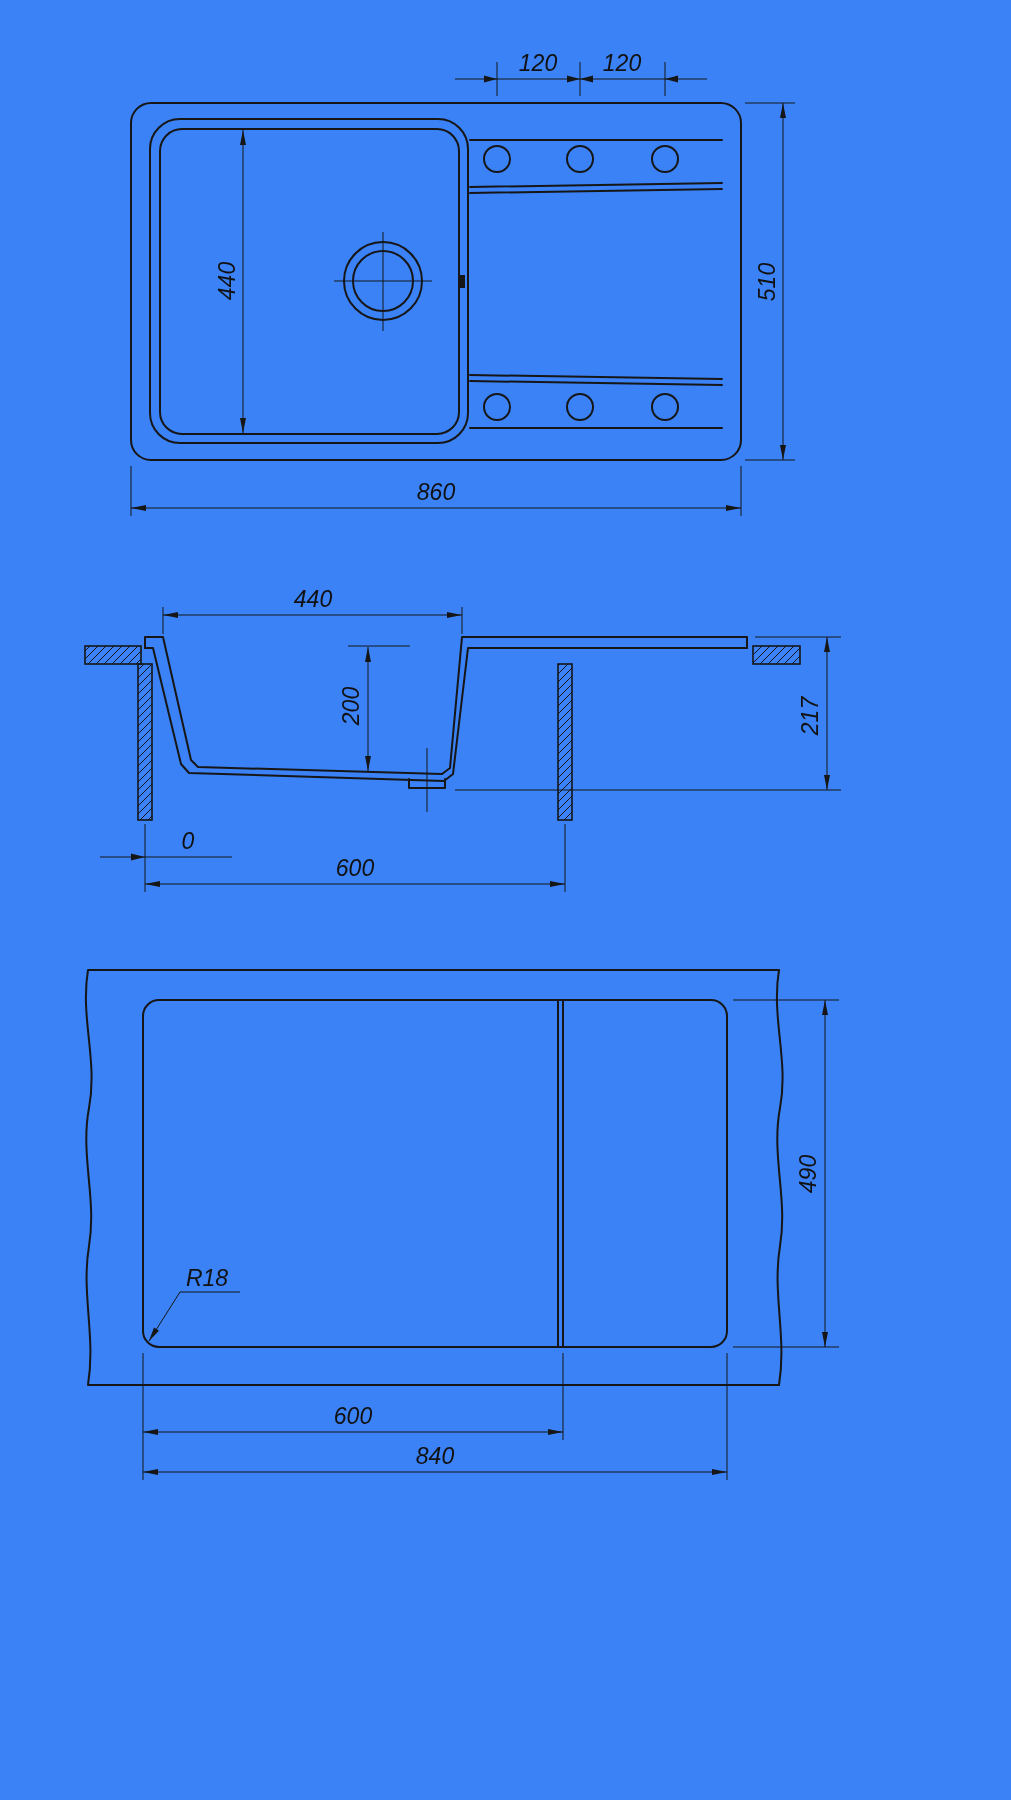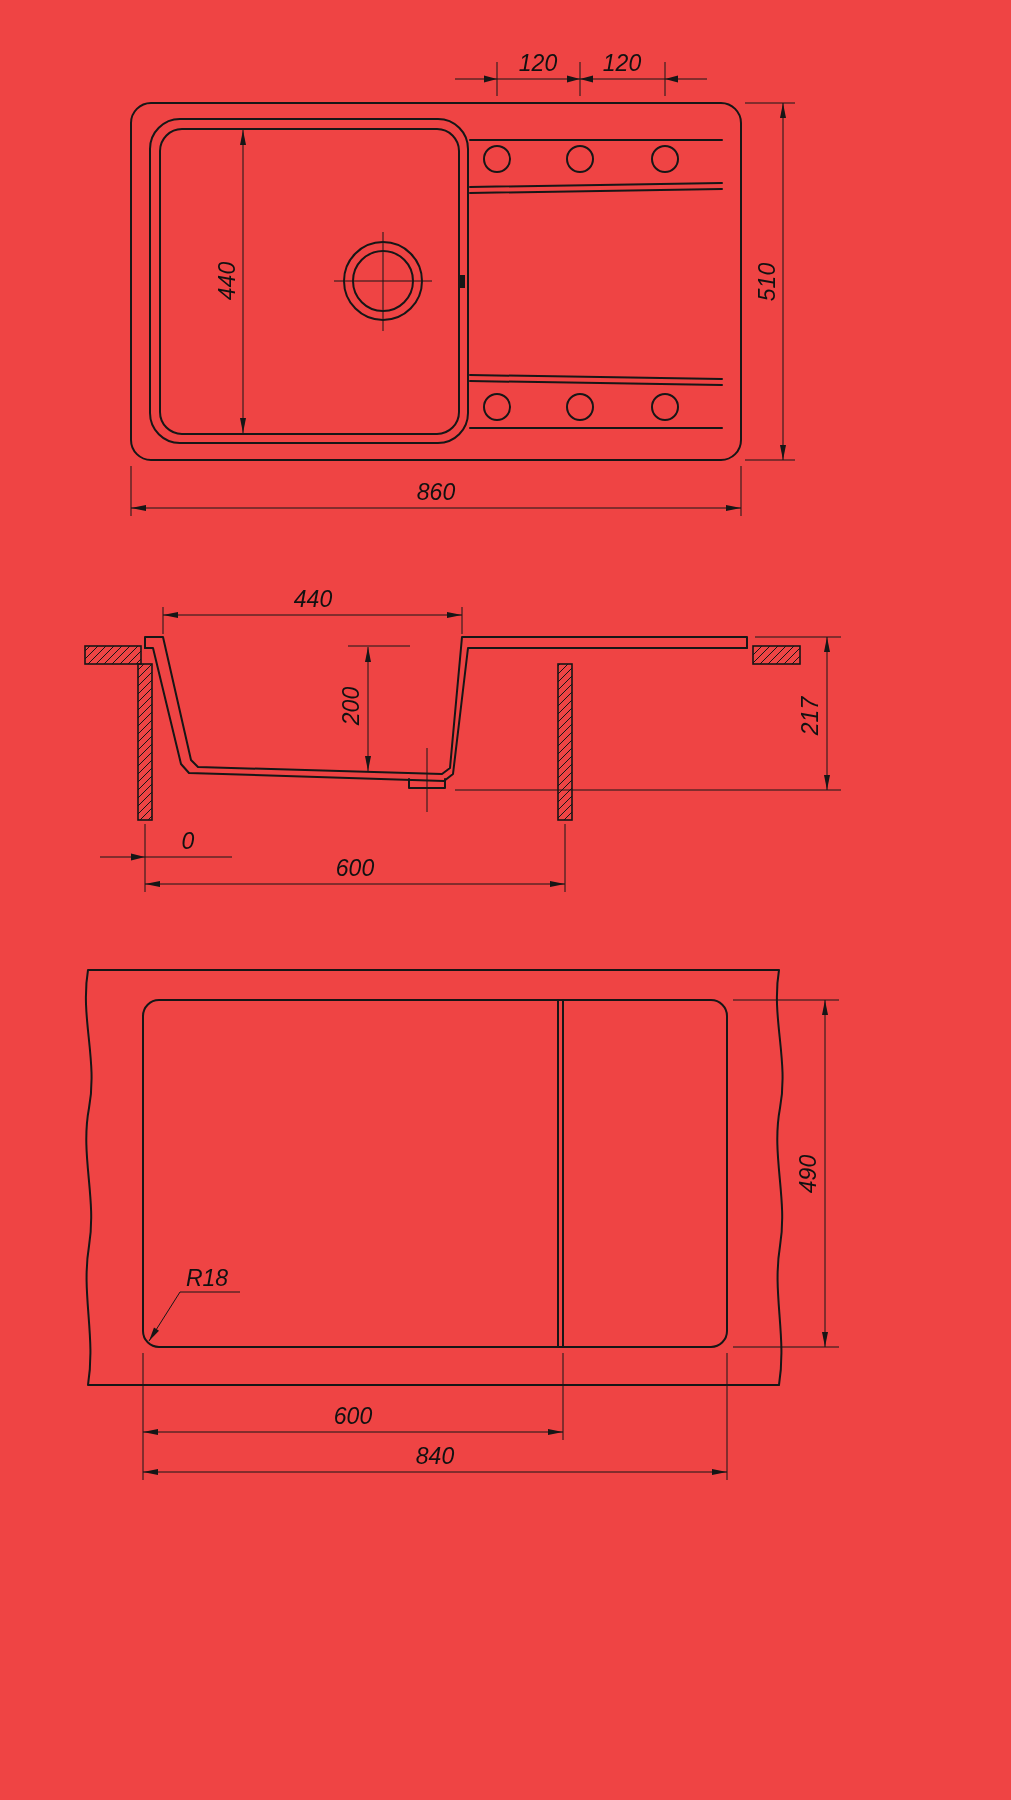--- a/index.html
+++ b/index.html
@@ -4,21 +4,21 @@
 <style>
   html, body {
     margin: 0;
     padding: 0;
     background: #ffffff;
   }
   .sheet {
     position: relative;
     width: 1011px;
     height: 1800px;
-    background: #ef4444;
+    background: #3b82f6;
     font-family: "Liberation Sans", sans-serif;
   }
   .thick {
     stroke: #161616;
     stroke-width: 2;
     fill: none;
     stroke-linejoin: round;
     stroke-linecap: round;
   }
   .thin {

